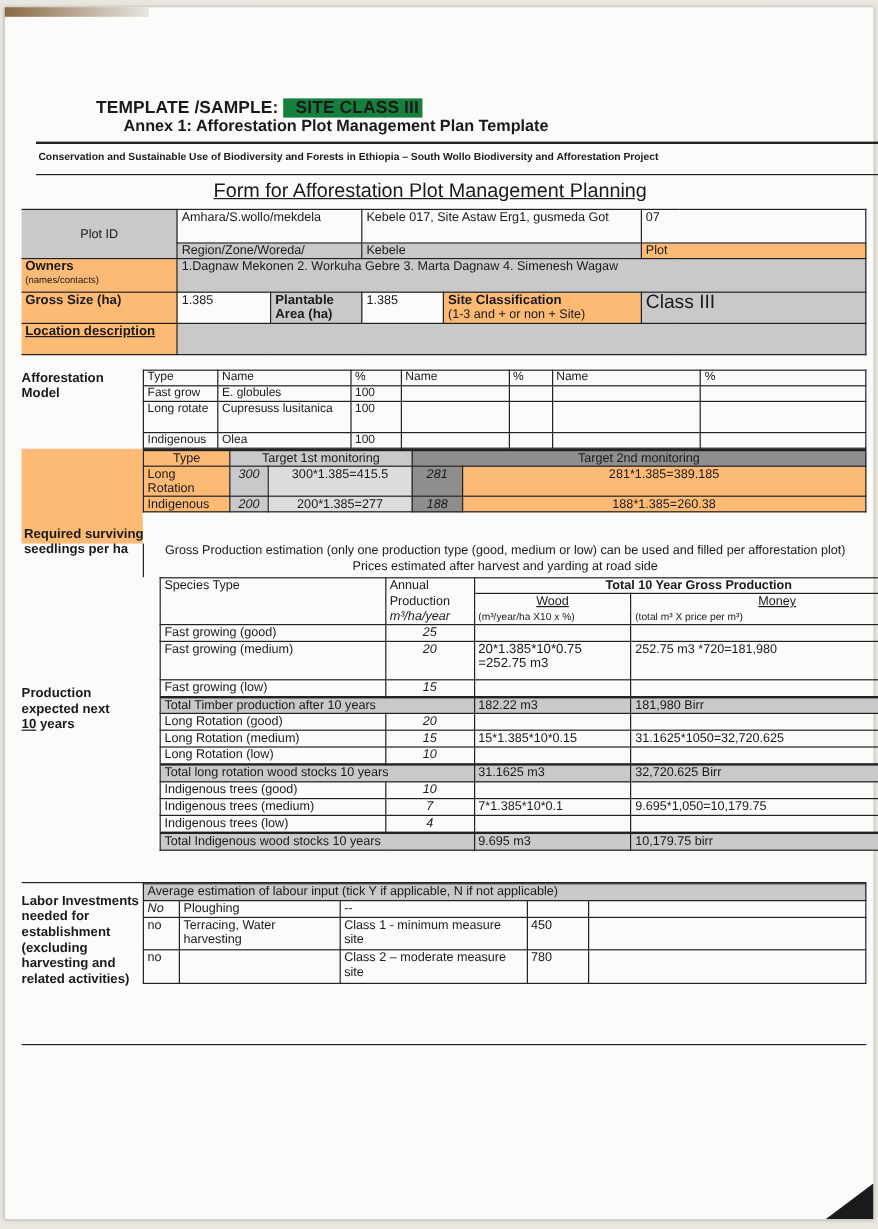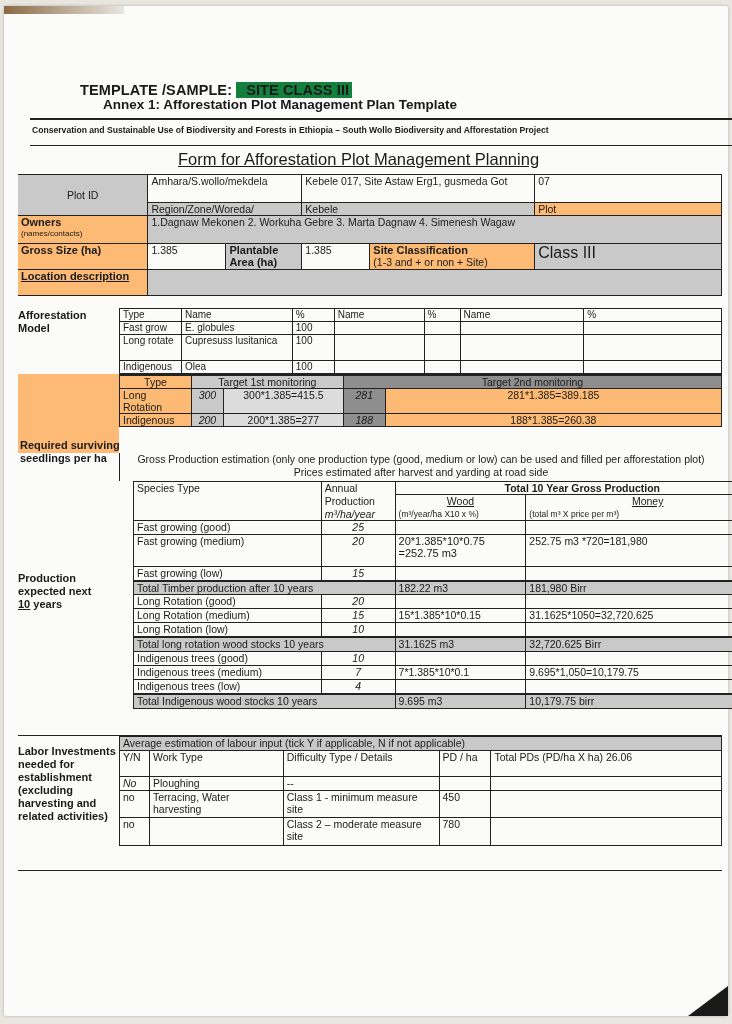--- a/index.html
+++ b/index.html
@@ -297,27 +297,20 @@
     <col style="width:30px">
       <col style="width:134px">
       <col style="width:156px">
       <col style="width:52px">
       <col style="width:231px">
   </colgroup>
   <tbody>
       <tr style="height:14px">
     <td colspan="5" class="g1" style="border-bottom:1.5px solid #222">Average estimation of labour input (tick Y if applicable, N if not applicable)</td>
   </tr>
-  <tr style="height:26px">
-    <td>Y/N</td>
-    <td>Work Type</td>
-    <td>Difficulty Type / Details</td>
-    <td>PD / ha</td>
-    <td>Total PDs (PD/ha X ha) 26.06</td>
-  </tr>
   <tr style="height:14px">
     <td class="it">No</td>
     <td>Ploughing</td>
     <td>--</td>
     <td></td>
     <td></td>
   </tr>
   <tr style="height:27px">
     <td>no</td>
     <td>Terracing, Water harvesting</td>

